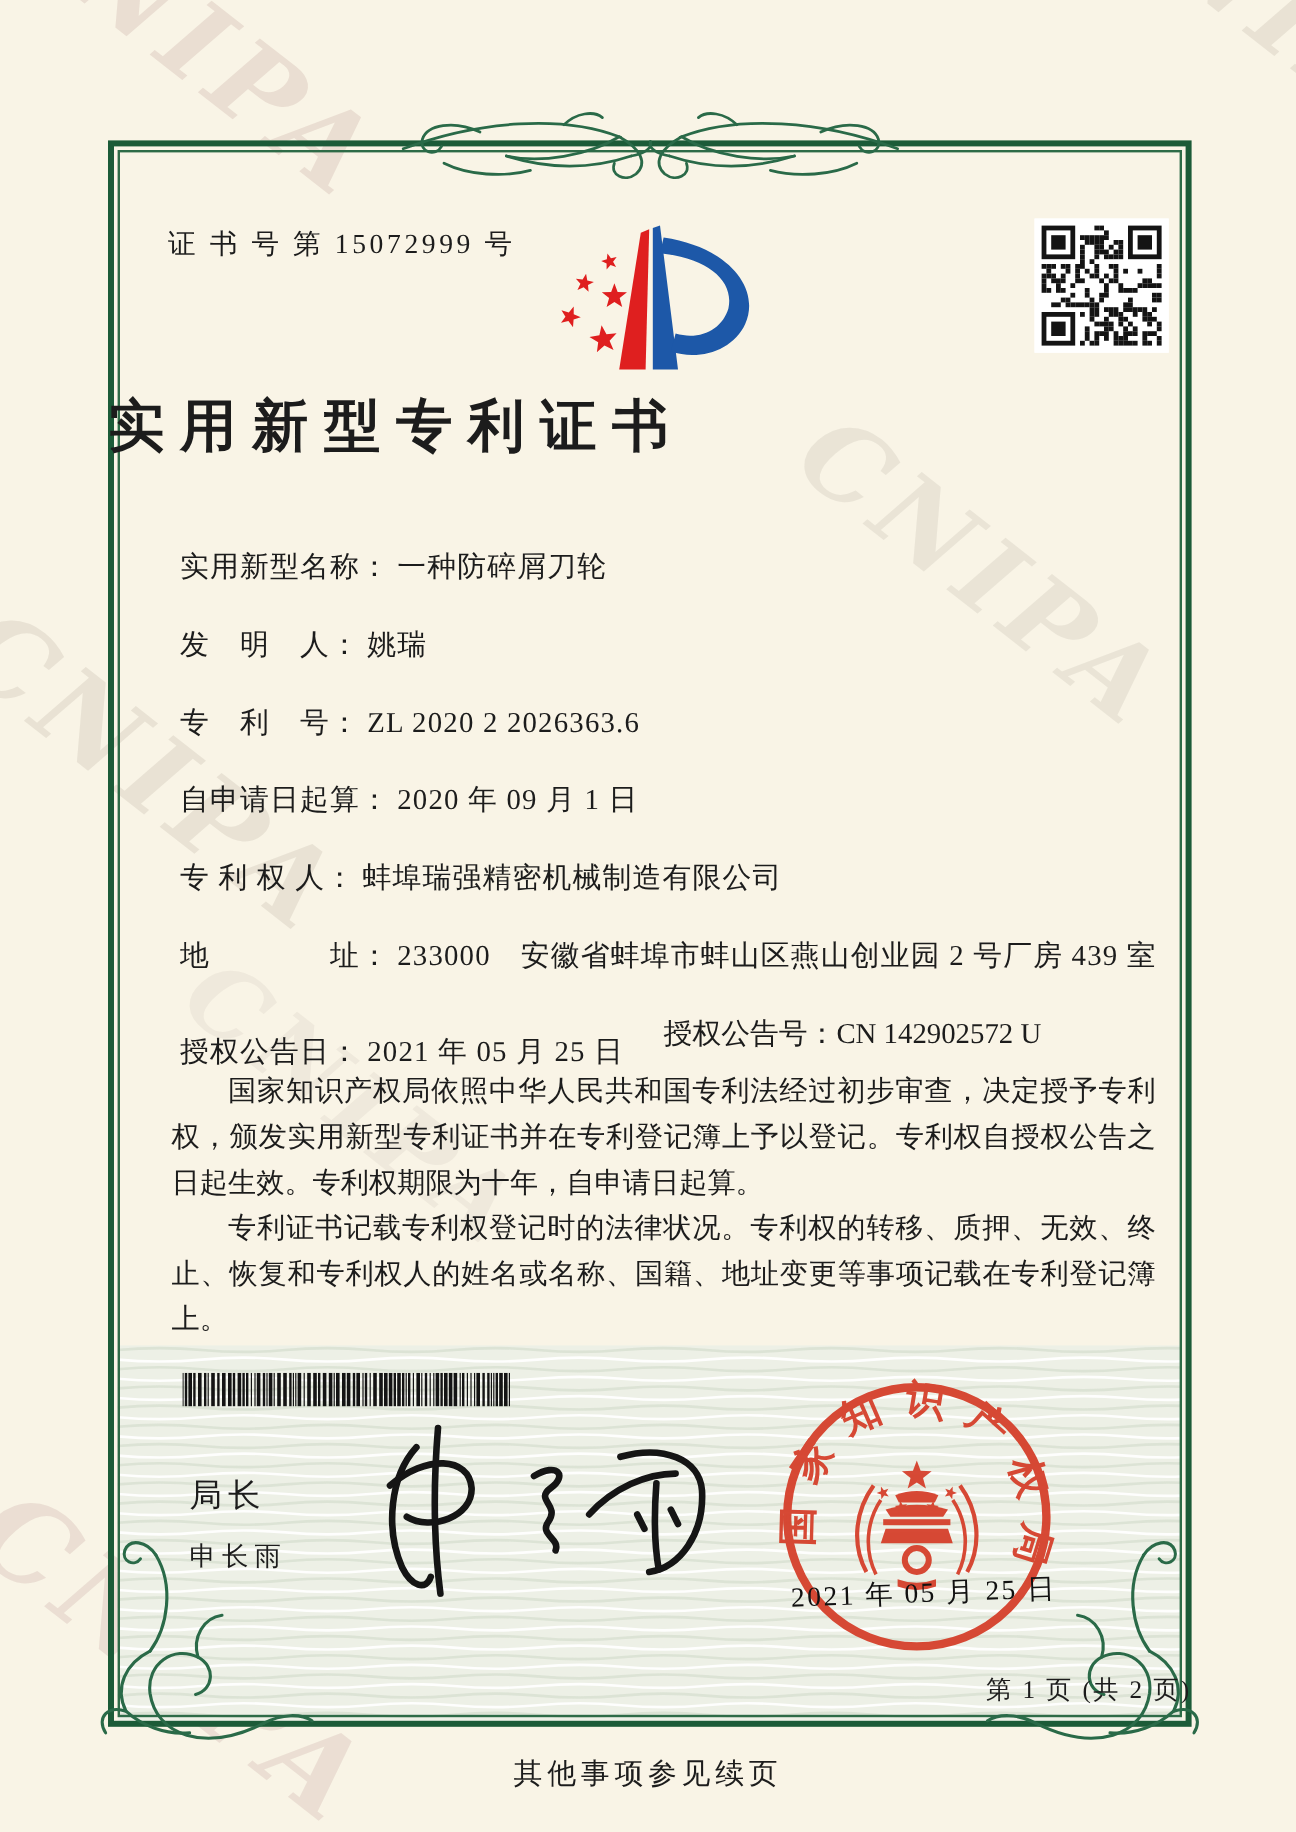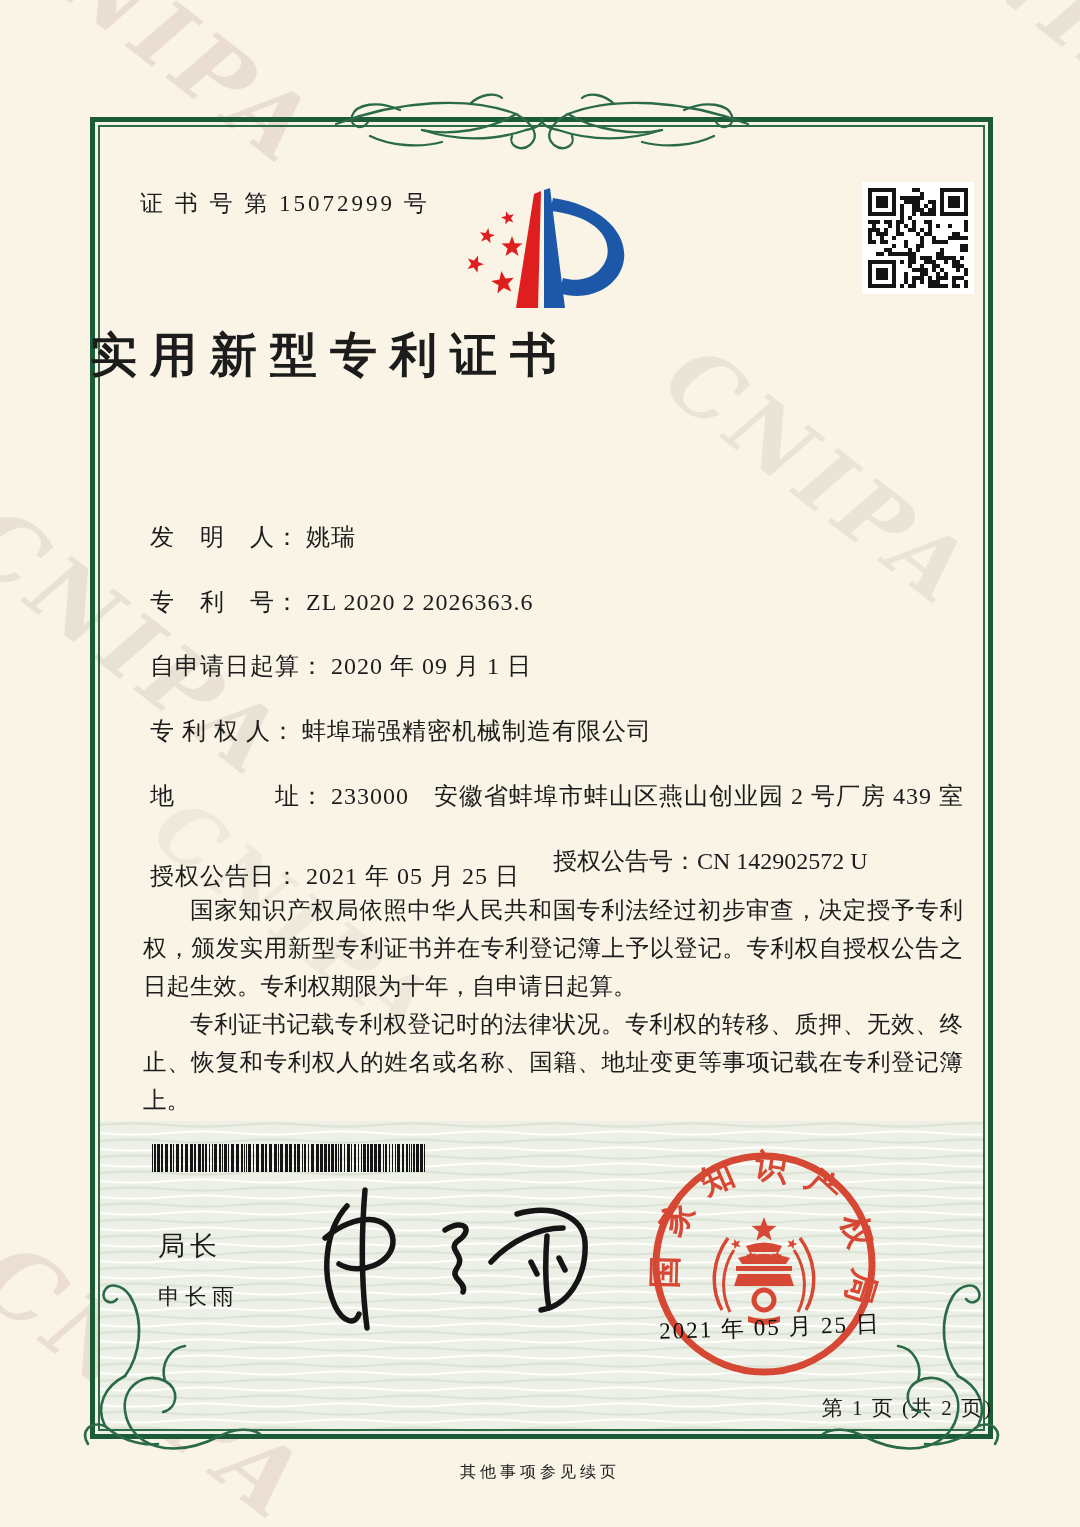--- a/index.html
+++ b/index.html
@@ -29,21 +29,21 @@
   .paras p{margin:0;text-indent:2em;}
   .barcode{position:absolute;left:152px;top:1144px;width:278px;height:28px;z-index:3;}
   .director-label{position:absolute;left:158px;top:1228px;font-size:27px;letter-spacing:5px;z-index:3;}
   .director-name{position:absolute;left:158px;top:1282px;font-size:22px;letter-spacing:5px;z-index:3;}
   .signature{position:absolute;left:295px;top:1178px;width:300px;height:160px;z-index:3;}
   .seal{position:absolute;left:646px;top:1146px;width:236px;height:236px;z-index:4;opacity:.95;}
   .seal-date{position:absolute;left:655px;top:1312px;width:230px;text-align:center;font-size:23px;
              letter-spacing:2px;color:#111;transform:rotate(-2deg);z-index:5;}
   .page-number{position:absolute;left:90px;top:1394px;width:903px;text-align:right;font-size:21px;
                letter-spacing:2px;z-index:3;}
-  .continuation{position:absolute;left:0;top:1462px;width:1080px;text-align:center;font-size:16px;
+  .continuation{position:absolute;left:0;top:1462px;width:1080px;text-align:center;font-size:24px;
                 letter-spacing:4px;z-index:3;}
   .flourish-top{position:absolute;left:330px;top:84px;width:424px;height:78px;z-index:2;}
   .corner{position:absolute;left:70px;top:1276px;width:195px;height:185px;z-index:2;}
   svg{display:block;}
 </style>
 </head>
 <body>
 
 <div class="page">
 
@@ -345,20 +345,23 @@
       <rect x="74" y="102" width="4" height="4" fill="#141414"></rect>
       <rect x="78" y="102" width="4" height="4" fill="#141414"></rect>
       <rect x="82" y="102" width="4" height="4" fill="#141414"></rect>
       <rect x="90" y="102" width="4" height="4" fill="#141414"></rect>
       <rect x="94" y="102" width="4" height="4" fill="#141414"></rect>
       <rect x="102" y="102" width="4" height="4" fill="#141414"></rect>
     </svg>
 
   <div class="title">实用新型专利证书</div>
 
+  <div class="row" style="top:456px">
+    <span class="lab">实用新型名称：</span><span class="val">一种防碎屑刀轮</span>
+  </div>
   <div class="row" style="top:521px">
     <span class="lab">发　明　人：</span><span class="val">姚瑞</span>
   </div>
   <div class="row" style="top:586px">
     <span class="lab">专　利　号：</span><span class="val">ZL 2020 2 2026363.6</span>
   </div>
   <div class="row" style="top:650px">
     <span class="lab">自申请日起算：</span><span class="val">2020 年 09 月 1 日</span>
   </div>
   <div class="row" style="top:715px">

